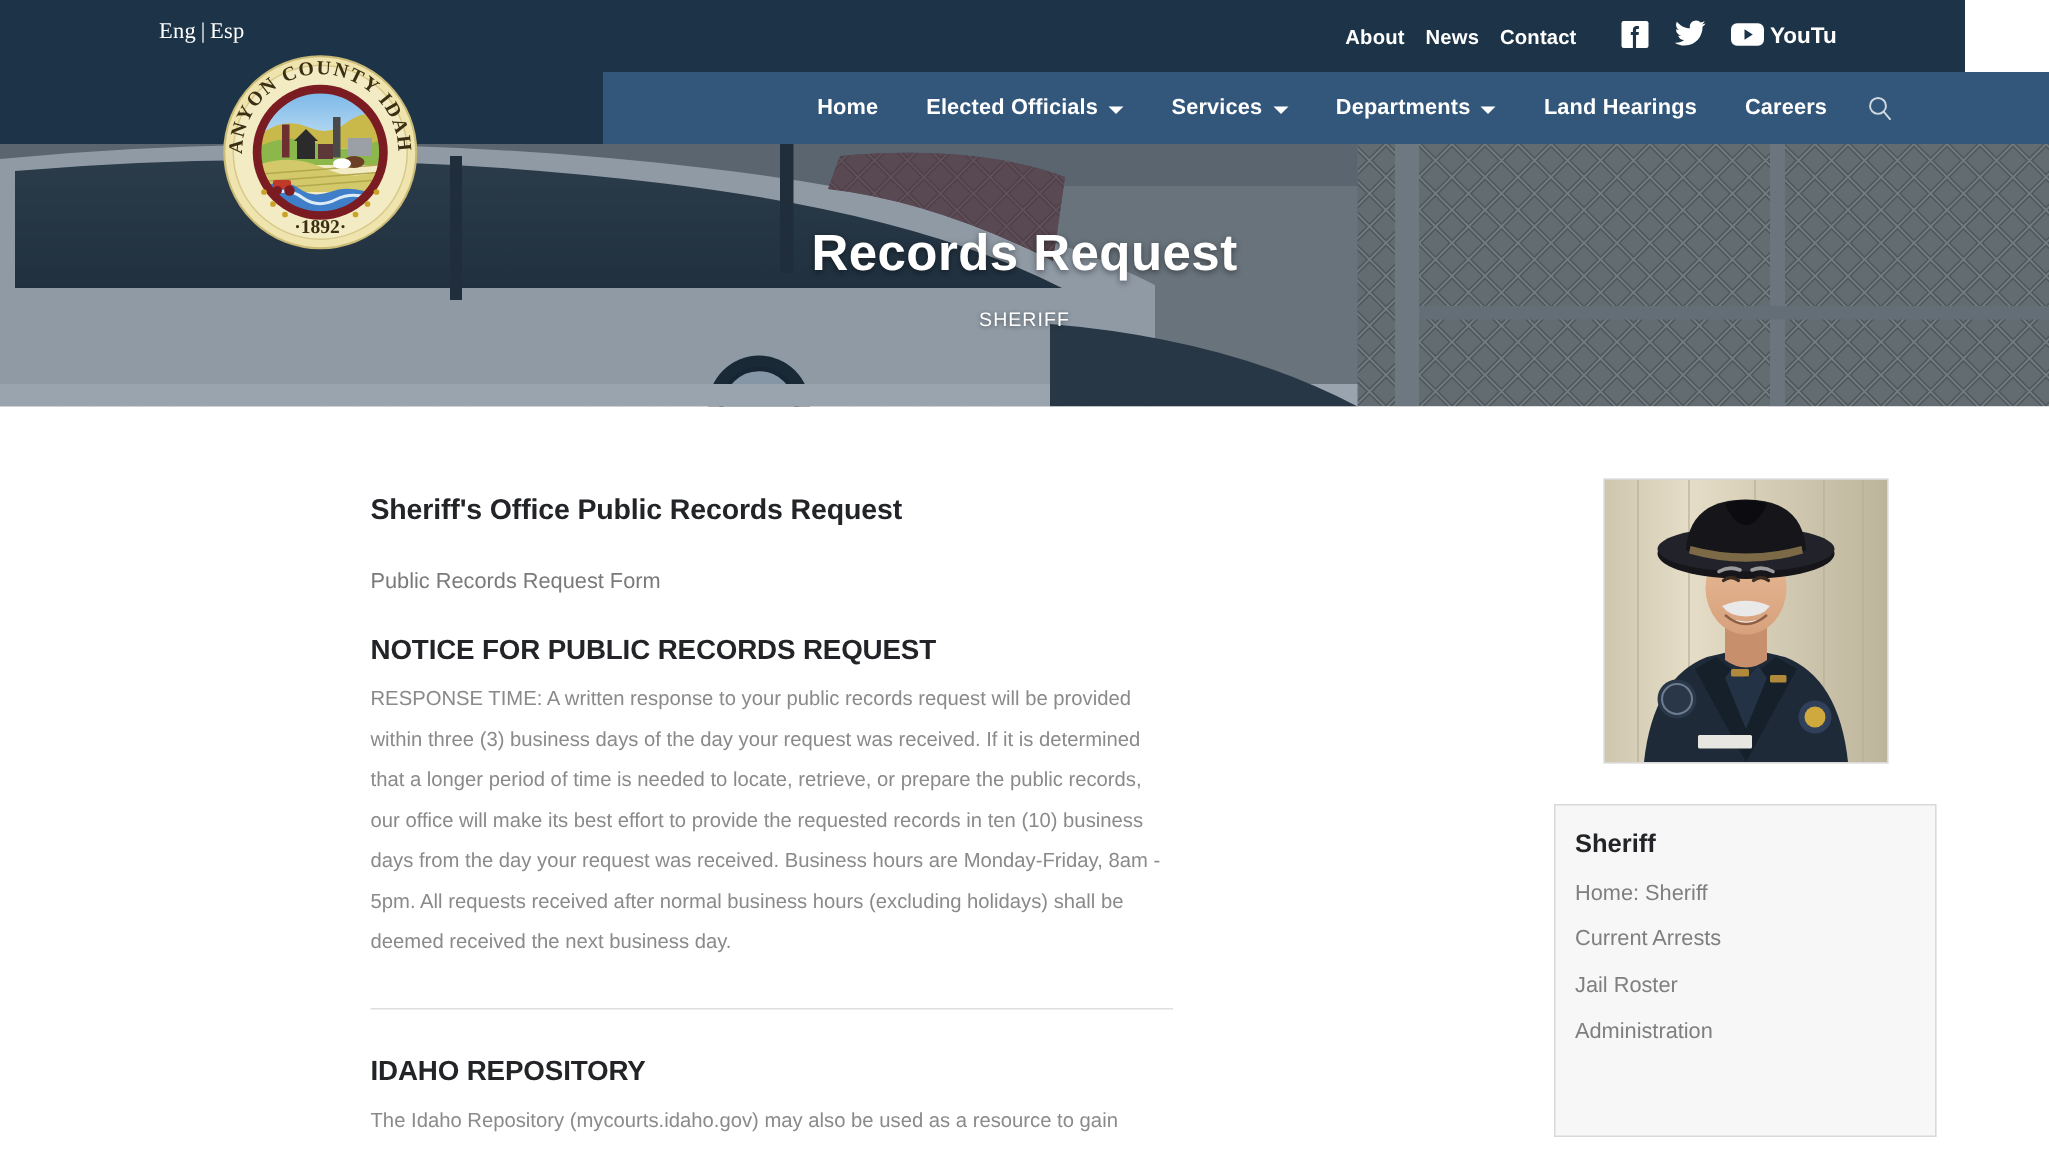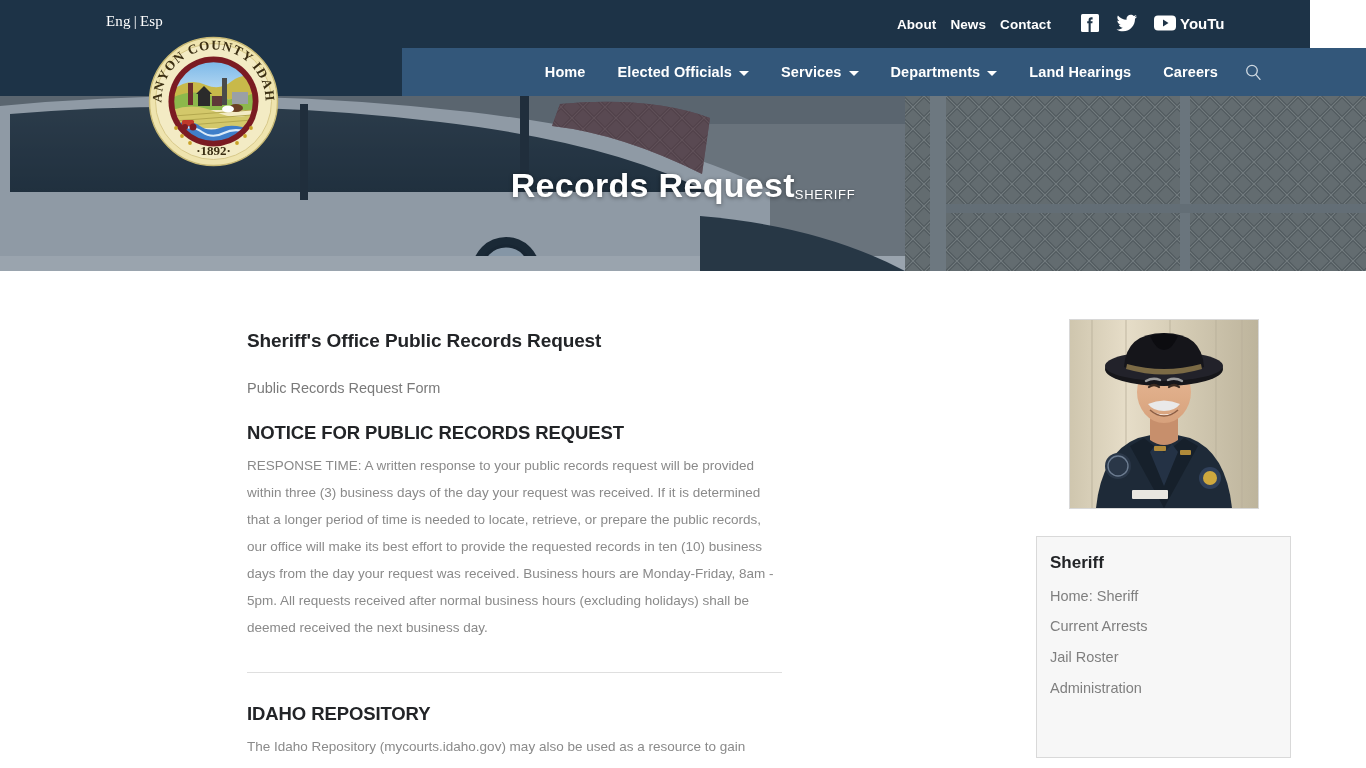--- a/index.html
+++ b/index.html
@@ -76,21 +76,21 @@
     overflow: hidden;
     z-index: 10;
   }
   .hero-photo { position: absolute; inset: 0; }
   .hero-overlay {
     position: absolute; inset: 0;
     background: rgba(40,62,84,0.42);
   }
   .hero-text {
     position: absolute; inset: 0;
-    display: flex; flex-direction: row;
+    display: flex; flex-direction: column;
     align-items: center; justify-content: center;
     padding-top: 4px;
   }
   .hero-title {
     color: #ffffff; font-size: 34px; font-weight: bold;
     letter-spacing: .3px; text-shadow: 0 1px 4px rgba(0,0,0,.45);
     line-height: 1.1;
   }
   .hero-sub {
     color: #ffffff; font-size: 13px; letter-spacing: .7px;

